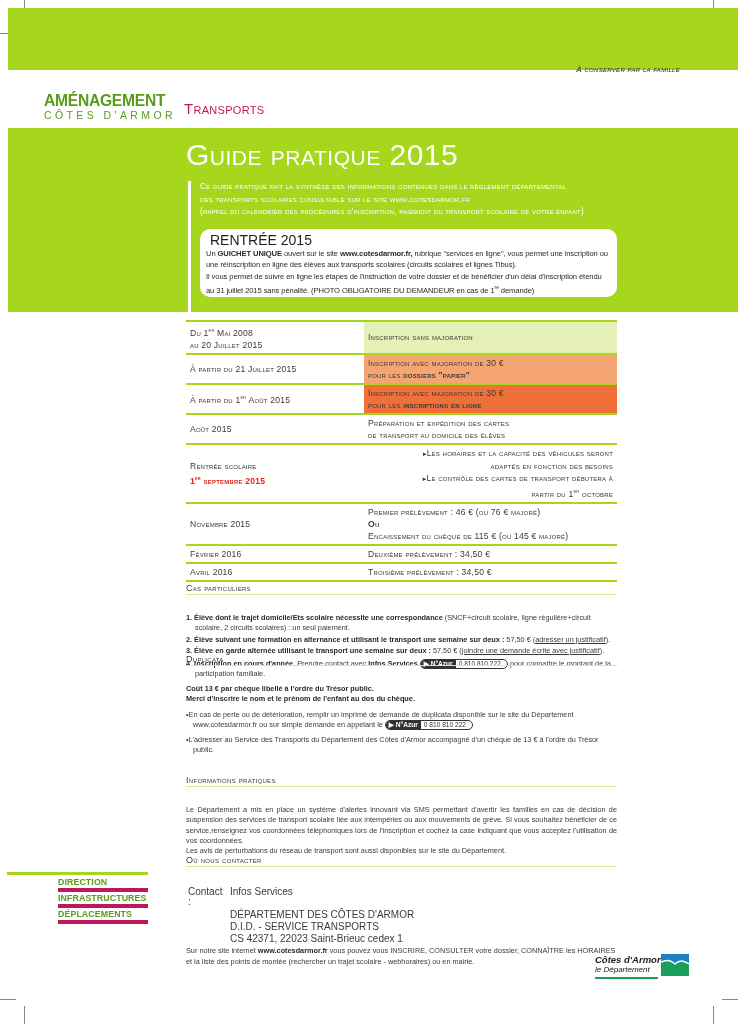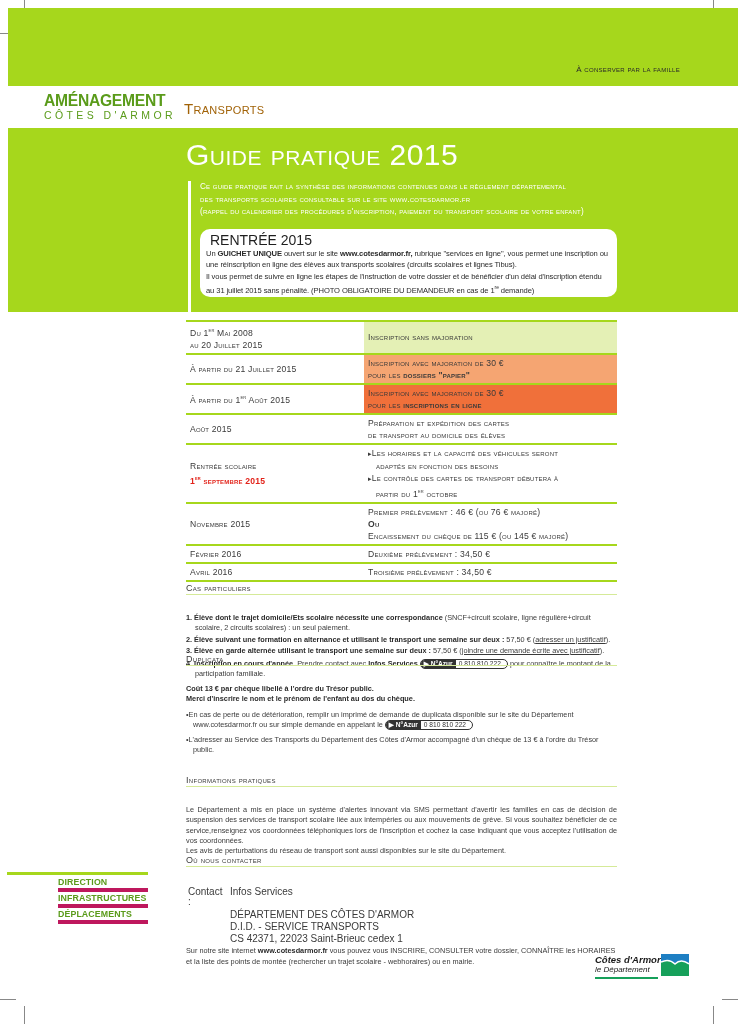--- a/index.html
+++ b/index.html
@@ -1,23 +1,23 @@
 <!DOCTYPE html>
 <html><head>
 <meta charset="utf-8">
 <style>
   * { box-sizing: border-box; margin: 0; padding: 0; }
   body { width: 738px; height: 1024px; background: #ffffff; font-family: "Liberation Sans", sans-serif; color: #3a3a3a; position: relative; overflow: hidden; }
   .crop { position: absolute; background: #888; }
-  .top-band { position: absolute; left: 8px; top: 8px; width: 730px; height: 78px; background: #a6d71c; }
+  .top-band { position: absolute; left: 8px; top: 8px; width: 730px; height: 62px; background: #a6d71c; font-style: italic; }
   .top-band .keep { position: absolute; right: 58px; top: 57px; font-size: 8px; letter-spacing: 0.3px; font-variant: small-caps; color: #2a2a2a; }
   .brand { position: absolute; left: 44px; top: 92px; }
   .brand .b1 { font-size: 17px; font-weight: bold; color: #5a9b1a; letter-spacing: -0.3px; line-height: 17px; transform: scaleX(0.92); transform-origin: left; }
   .brand .b2 { font-size: 10.5px; color: #5a9b1a; letter-spacing: 3.4px; line-height: 12px; }
-  .section-name { position: absolute; left: 184px; top: 100px; font-size: 15px; color: #a16207; font-variant: small-caps; letter-spacing: 0.3px; }
+  .section-name { position: absolute; left: 184px; top: 100px; font-size: 15px; color: #be185d; font-variant: small-caps; letter-spacing: 0.3px; }
   .green-main { position: absolute; left: 8px; top: 128px; width: 730px; height: 184px; background: #a6d71c; }
   .guide-title { position: absolute; left: 186px; top: 138px; font-size: 30px; color: #ffffff; font-variant: small-caps; letter-spacing: 0.5px; }
   .vbar { position: absolute; left: 188px; top: 181px; width: 3px; height: 131px; background: #ffffff; }
   .intro { position: absolute; left: 200px; top: 181px; width: 450px; font-size: 8.2px; line-height: 12.5px; color: #ffffff; font-variant: small-caps; letter-spacing: 0.2px; }
   .rentree-box { position: absolute; left: 200px; top: 229px; width: 417px; height: 68px; background: #ffffff; border-radius: 10px; padding: 3px 6px; }
   .rentree-box h2 { font-size: 14px; font-weight: normal; color: #1f1f1f; margin-left: 4px; line-height: 16px; }
   .rentree-box p { font-size: 7.6px; line-height: 11.3px; color: #2a2a2a; letter-spacing: -0.1px; }
   .rentree-box b { font-weight: bold; }
   .rentree-box sup { font-size: 5px; }
   .tbl { position: absolute; left: 186px; top: 320px; width: 431px; border-collapse: collapse; }
@@ -104,21 +104,21 @@
   <tr>
     <td class="l"><span>À partir du 1</span><sup>er</sup><span> Août 2015</span></td>
     <td class="c-dark" style="height:29px;"><span>Inscription avec majoration de 30 €</span><br><span>pour les </span><span class="bold">inscriptions en ligne</span></td>
   </tr>
   <tr>
     <td class="l">Août 2015</td>
     <td style="height:29px;"><span>Préparation et expédition des cartes</span><br><span>de transport au domicile des élèves</span></td>
   </tr>
   <tr>
     <td class="l"><span>Rentrée scolaire</span><br><span class="red"><span>1</span><sup>er</sup><span> septembre 2015</span></span></td>
-    <td style="height:56px;"><span class="bullet">Les horaires et la capacité des véhicules seront</span><br><span class="ind">adaptés en fonction des besoins</span><br><span class="bullet">Le contrôle des cartes de transport débutera à</span><br><span class="ind"><span>partir du 1</span><sup>er</sup><span> octobre</span></span></td>
+    <td style="height:56px;text-align:right;"><span class="bullet">Les horaires et la capacité des véhicules seront</span><br><span class="ind">adaptés en fonction des besoins</span><br><span class="bullet">Le contrôle des cartes de transport débutera à</span><br><span class="ind"><span>partir du 1</span><sup>er</sup><span> octobre</span></span></td>
   </tr>
   <tr>
     <td class="l">Novembre 2015</td>
     <td style="height:42px;"><span>Premier prélèvement : 46 €  (ou 76 €  majoré)</span><br><span class="bold">Ou</span><br><span>Encaissement du chèque de 115 € (ou 145 € majoré)</span></td>
   </tr>
   <tr>
     <td class="l">Février 2016</td>
     <td style="height:16px;margin-top:8px;">Deuxième prélèvement : 34,50 €</td>
   </tr>
   <tr>

